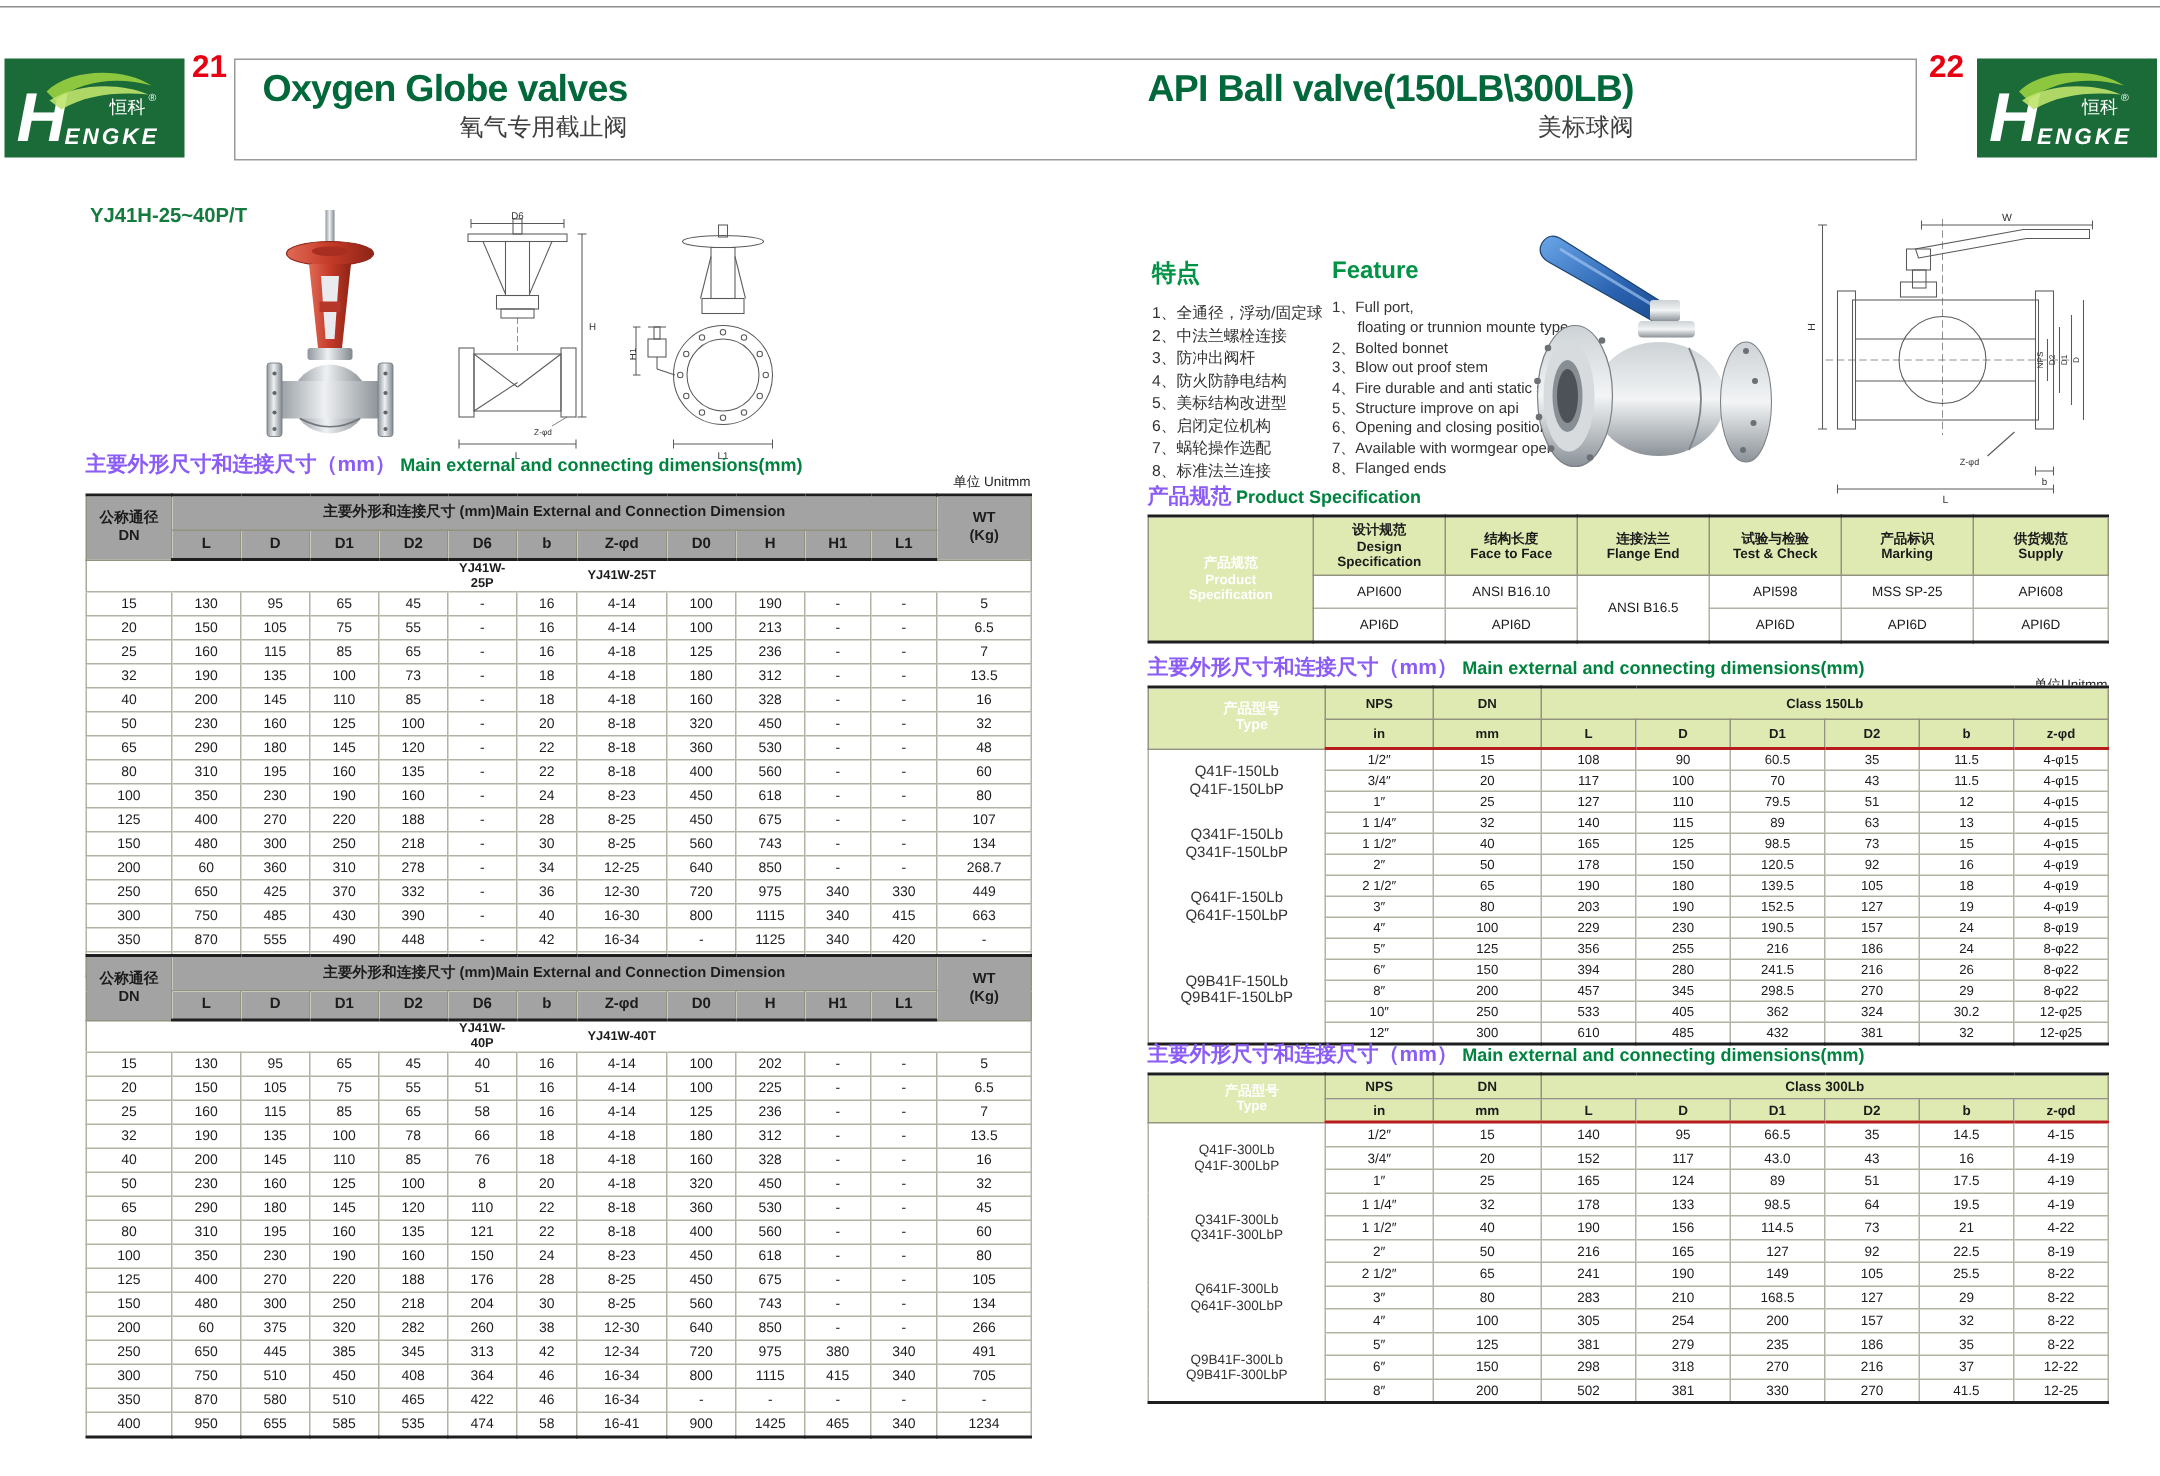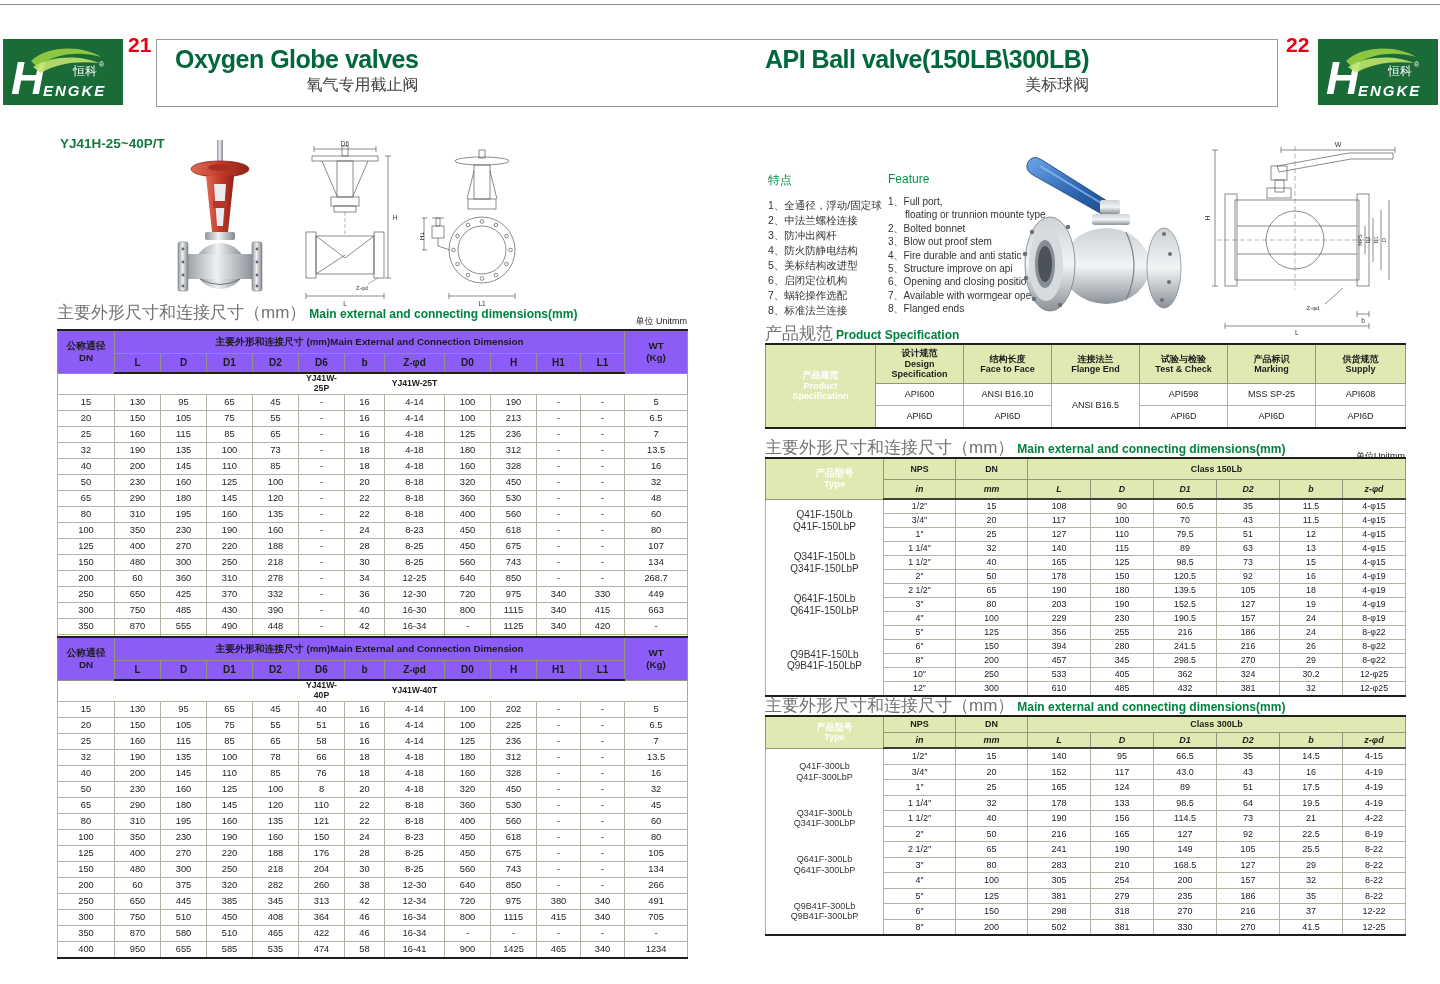--- a/index.html
+++ b/index.html
@@ -11,53 +11,53 @@
   .logo.l{left:3px;} .logo.r{left:1318px;}
   .pageno{position:absolute;top:33px;font-size:21px;font-weight:bold;color:#e60012;}
   .pn-l{left:128px;} .pn-r{left:1286px;}
   .titlebox{position:absolute;left:156px;top:39px;width:1120px;height:66px;border:1px solid #9a9a9a;background:#fff;}
   .tg{position:absolute;top:6px;}
   .tg-l{left:18px;} .tg-r{left:608px;}
   .t-en{font-weight:bold;font-size:25px;color:#00683a;letter-spacing:-0.5px;line-height:27px;}
   .t-cn{font-size:16px;color:#3f3f3f;margin-top:2px;text-align:right;}
   
   .sec-title{position:absolute;}
-  .sec-title .cn{font-weight:normal;font-size:17px;color:#737373;}
+  .sec-title .cn{font-weight:bold;font-size:14px;color:#8b5cf6;}
   .sec-title .en{font-weight:bold;font-size:12px;color:#00833f;margin-left:3px;}
   .sec-title .unit{position:absolute;right:0;top:14px;font-size:9px;color:#222;font-weight:normal;}
   .model-code{position:absolute;left:60px;top:136px;font-weight:bold;font-size:13.5px;color:#157a3e;}
   
   .ill{position:absolute;}
   
   .feat{position:absolute;}
-  .feat-title{font-weight:normal;font-size:12px;color:#009245;margin-bottom:9px;}
+  .feat-title{font-weight:bold;font-size:16px;color:#009245;margin-bottom:9px;}
   .feat-items .feat-item{font-size:10.5px;color:#333;line-height:15px;padding-left:17px;
       text-indent:-17px;white-space:pre-line;}
   .feat-items.en .feat-item{font-size:10px;line-height:13.4px;}
   
   table{border-collapse:collapse;table-layout:fixed;position:absolute;background:#fff;}
   td{text-align:center;vertical-align:middle;white-space:pre-line;padding:0;overflow:hidden;line-height:1.15;}
   
   .ltab{width:630px;border-top:2px solid #1e1e1e;border-bottom:2px solid #1e1e1e;
         border-left:1px solid #a8a89a;border-right:1px solid #a8a89a;}
   .ltab td{border:1px solid #b3b3a4;font-size:9.3px;color:#1c1c1c;height:15px;}
-  .ltab tr.band td{background:#8b5cf6;font-weight:bold;border-color:#93937f;}
+  .ltab tr.band td{background:#a3a3a3;font-weight:bold;border-color:#93937f;}
   .ltab tr.band1 td{height:22px;font-size:9.8px;}
   .ltab td.dnh,.ltab td.wth{font-size:9px;}
   .ltab td.colh{font-size:10px;height:18px;}
   .ltab tr.bandend td{border-bottom:2px solid #1e1e1e;}
   .ltab tr.mrow td{border-left:none;border-right:none;font-weight:bold;font-size:8.6px;height:13px;}
   
   .rtab{width:640px;border-top:2px solid #1e1e1e;border-bottom:2px solid #1e1e1e;
         border-left:1px solid #a8a89a;border-right:1px solid #a8a89a;}
   .rtab td{border:1px solid #b3b3a4;font-size:8.8px;color:#1c1c1c;height:13px;}
   #t300 td{height:14.5px;font-size:9px;}
   .rtab tr.band td{background:#dfeab2;font-weight:bold;border-color:#93937f;}
   .rtab tr.band1 td{height:20px;}
-  .rtab tr.bandend td{border-bottom:2px solid #404040;height:18px;font-style:italic;}
+  .rtab tr.bandend td{border-bottom:2px solid #b91c1c;height:18px;}
   .rtab td.typeh{background:#1e6b42;color:#fff;font-weight:bold;font-size:9.5px;border-color:#1e6b42;padding-left:20px;}
   .rtab td.typec{font-size:10px;color:#333;border-top:none;border-bottom:none;}
   
   .spec{width:640px;border-top:2px solid #1e1e1e;border-bottom:2px solid #1e1e1e;
         border-left:1px solid #a8a89a;border-right:1px solid #a8a89a;}
   .spec td{border:1px solid #b3b3a4;font-size:9px;height:21px;color:#1c1c1c;}
   .spec tr.band td{background:#dfeab2;height:38px;font-weight:bold;font-size:9px;border-color:#93937f;}
   .spec td.dark{background:#1e6b42;color:#fff;font-size:9.5px;font-weight:bold;border-color:#1e6b42;}
   #ltable1{left:57px;top:329px;} #ltable2{left:57px;top:636px;}
   #spectable{left:765px;top:343px;} #t150{left:765px;top:457px;} #t300{left:765px;top:715px;}

